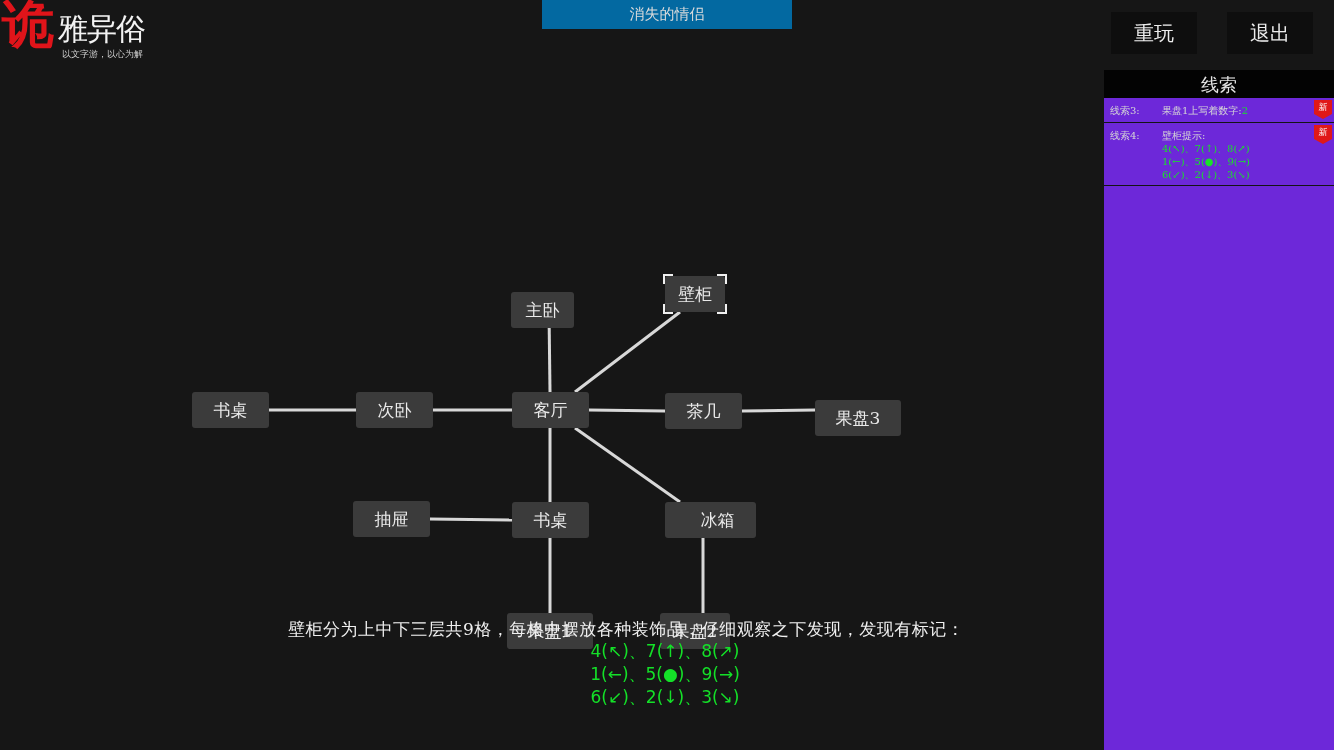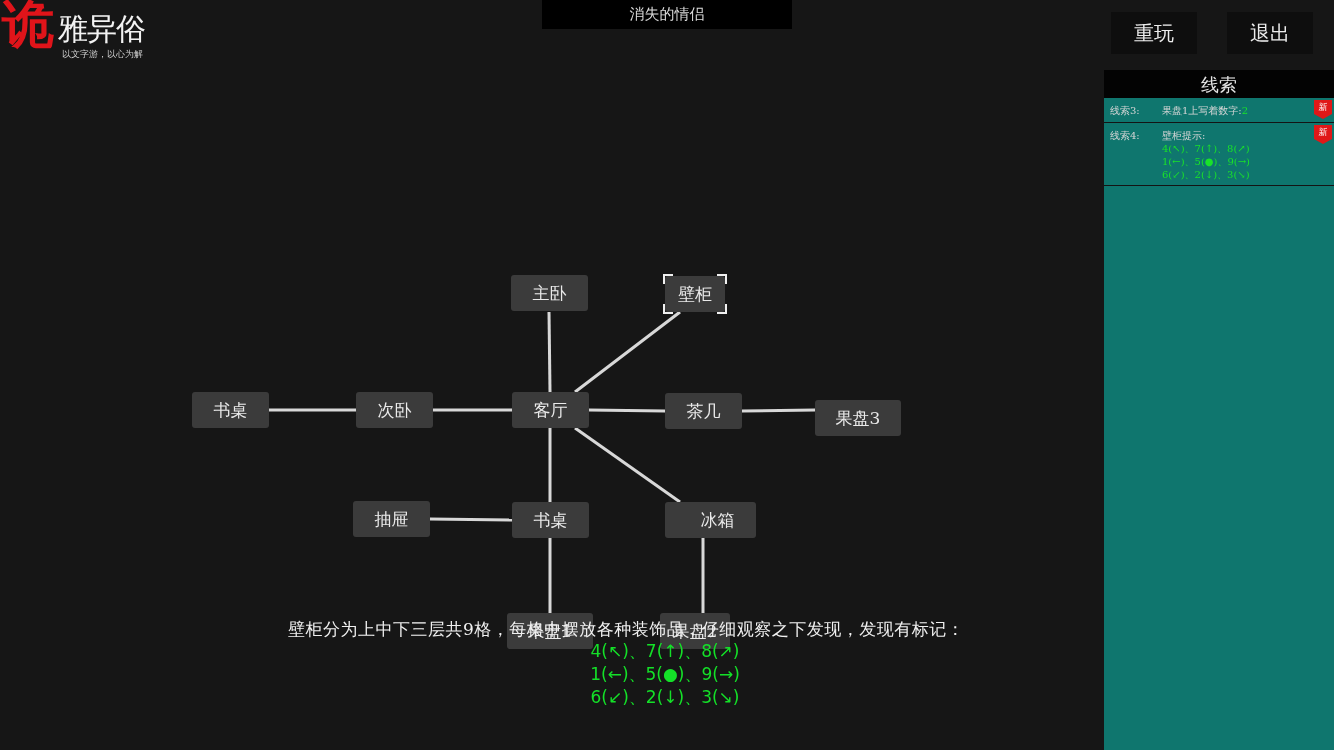--- a/index.html
+++ b/index.html
@@ -9,31 +9,31 @@
     font-family:"DejaVu Serif","Liberation Serif",serif;
     color:#e6e6e6;
   }
   .logo { position:absolute; left:0; top:0; width:170px; height:70px; }
   .logo-big { position:absolute; left:2px; top:-2px; font-size:52px; color:#e0141a; line-height:1; font-weight:bold; }
   .logo-rest { position:absolute; left:58px; top:14px; font-size:30px; color:#f2f2f2; line-height:1; letter-spacing:-1px; }
   .logo-sub { position:absolute; left:62px; top:50px; font-size:9px; color:#cfcfcf; line-height:1; letter-spacing:0; }
 
   .title-bar {
     position:absolute; left:542px; top:0; width:250px; height:29px;
-    background:#000000; text-align:center; line-height:29px; font-size:15px; color:#dcdcdc;
+    background:#0369a1; text-align:center; line-height:29px; font-size:15px; color:#dcdcdc;
   }
 
   .top-btn {
     position:absolute; top:12px; width:86px; height:42px; background:#0e0e0e;
     text-align:center; line-height:42px; font-size:20px; color:#ececec; cursor:pointer;
   }
   #btn-replay { left:1111px; }
   #btn-exit { left:1227px; }
 
-  .clue-panel { position:absolute; left:1104px; top:70px; width:230px; height:680px; background:#0f766e; }
+  .clue-panel { position:absolute; left:1104px; top:70px; width:230px; height:680px; background:#6d28d9; }
   .clue-header { height:28px; background:#030303; text-align:center; line-height:30px; font-size:18px; color:#e4e4e4; }
   .clue-item { position:relative; font-size:10px; line-height:13px; color:#d6d6d6; border-bottom:1px solid #141414; }
   .clue-label { position:absolute; left:6px; top:0; }
   .clue-body { position:absolute; left:58px; top:0; }
   .clue-green { color:#19e22a; }
   .new-badge {
     position:absolute; right:2px; top:2px; width:18px; height:14px; background:#e01818;
     color:#fff; font-size:9px; text-align:center; line-height:14px;
   }
   .new-badge::after {
@@ -108,21 +108,21 @@
     <line x1="589" y1="410" x2="665" y2="411"></line>
     <line x1="742" y1="411" x2="815" y2="410"></line>
     <line x1="550" y1="428" x2="550" y2="502"></line>
     <line x1="575" y1="428" x2="680" y2="502"></line>
     <line x1="430" y1="519" x2="512" y2="520"></line>
     <line x1="550" y1="538" x2="550" y2="614"></line>
     <line x1="703" y1="538" x2="703" y2="614"></line>
   </g>
 </svg>
 
-<div class="node" style="left:511px; top:275px; width:77px;">主卧</div>
+<div class="node" style="left:511px; top:292px; width:63px;">主卧</div>
 <div class="node selected" style="left:665px; top:276px; width:60px;">
   <span>壁柜</span>
   <span class="corner c-tl"></span>
   <span class="corner c-tr"></span>
   <span class="corner c-bl"></span>
   <span class="corner c-br"></span>
 </div>
 <div class="node" style="left:192px; top:392px; width:77px;">书桌</div>
 <div class="node" style="left:356px; top:392px; width:77px;">次卧</div>
 <div class="node" style="left:512px; top:392px; width:77px;">客厅</div>

